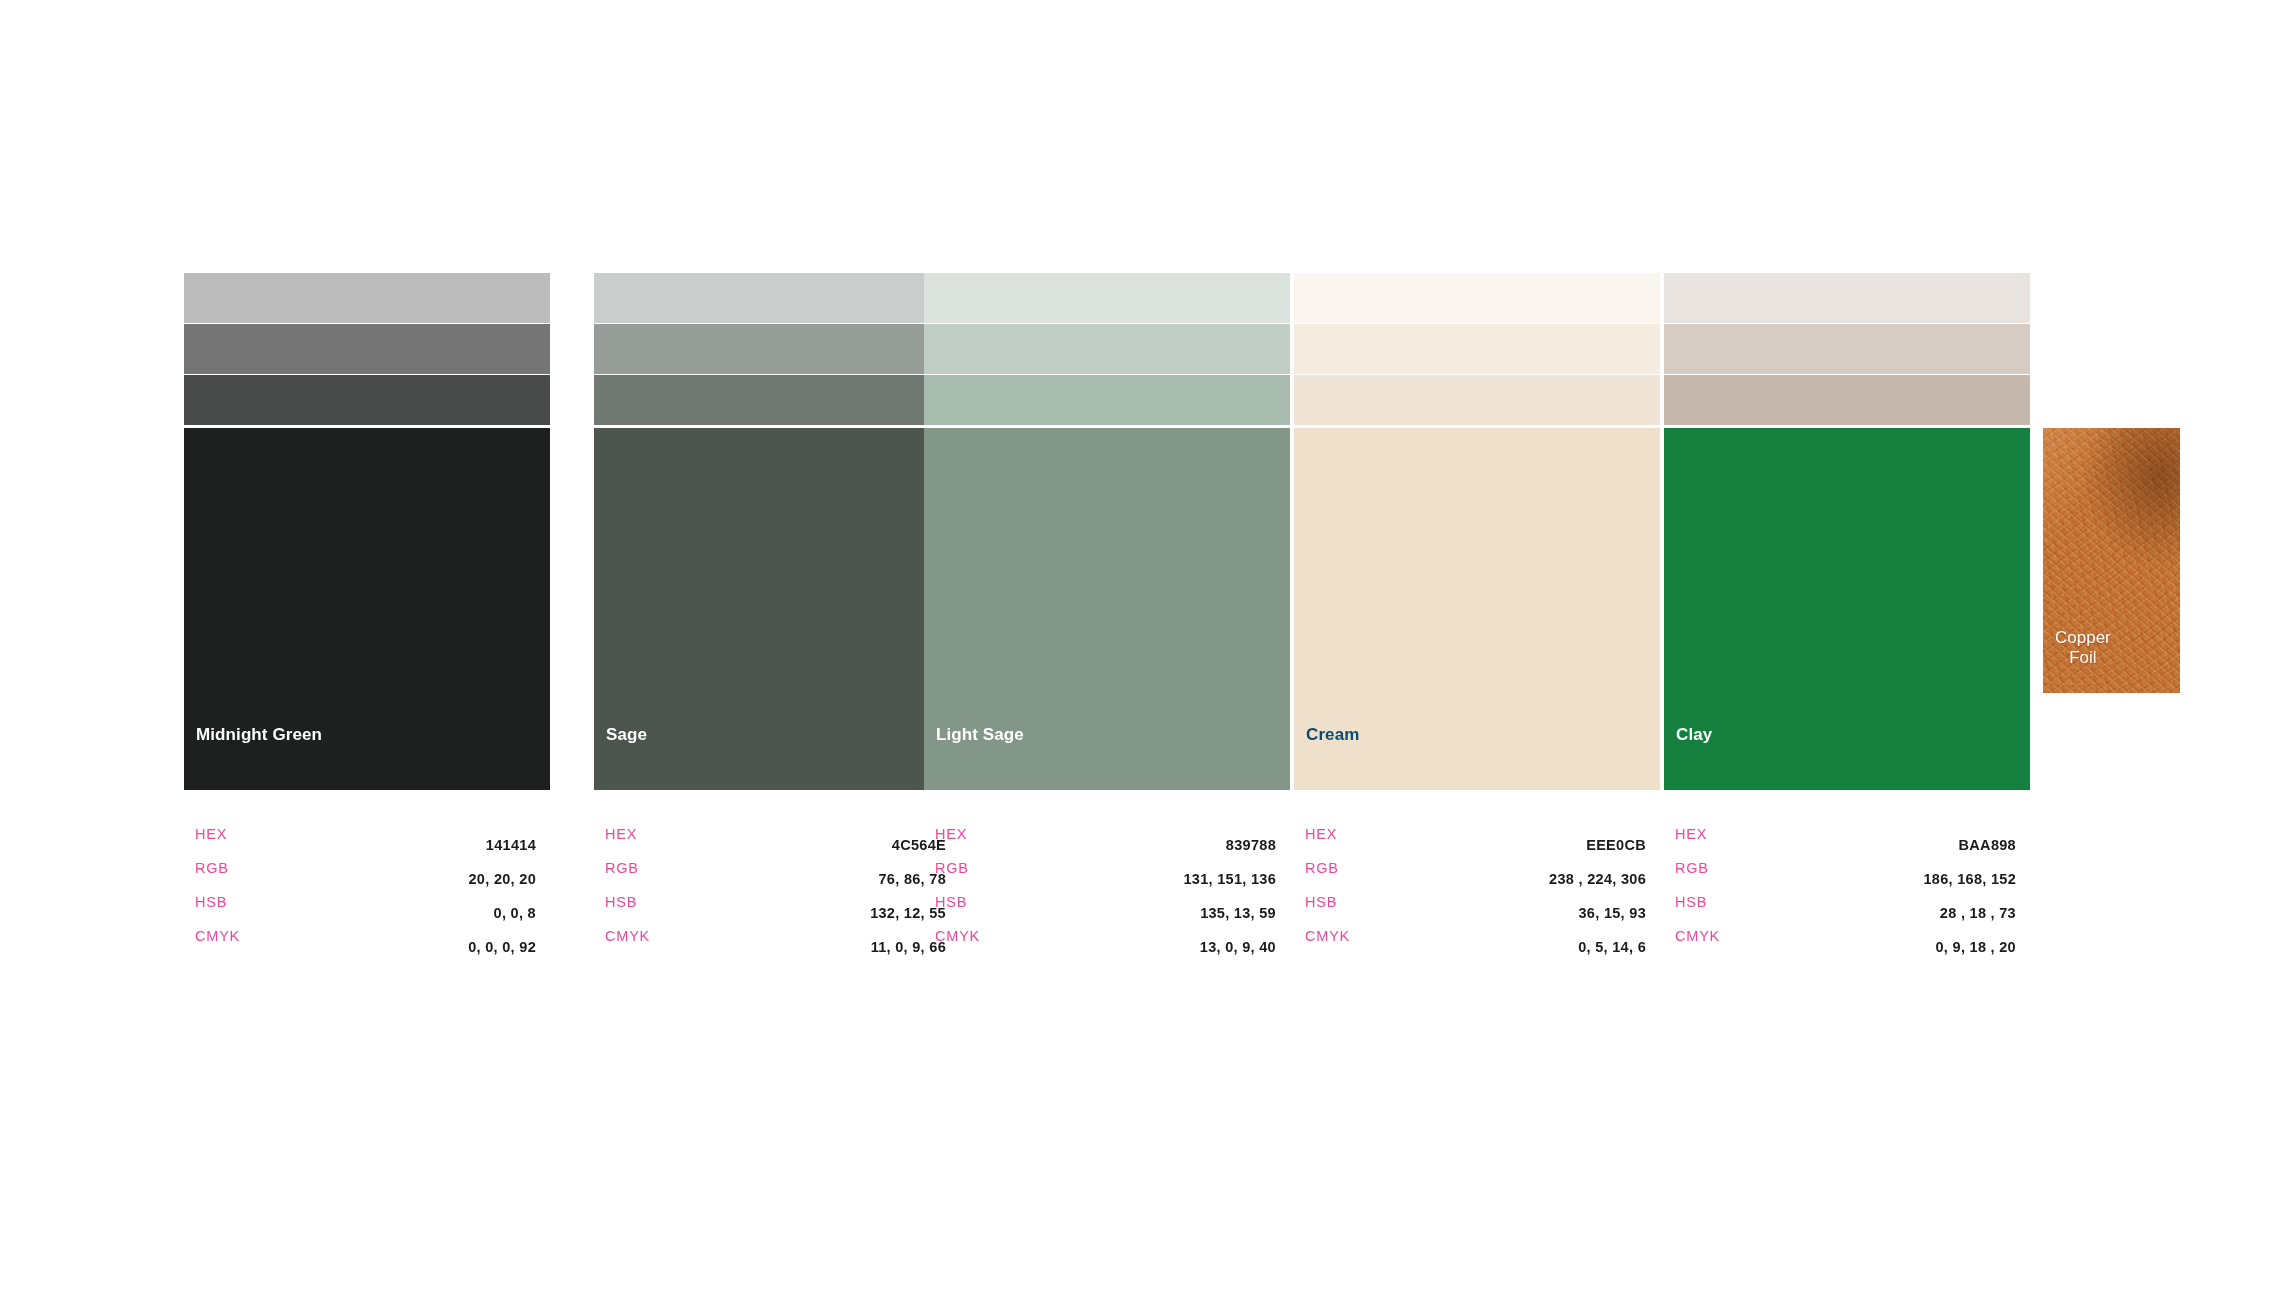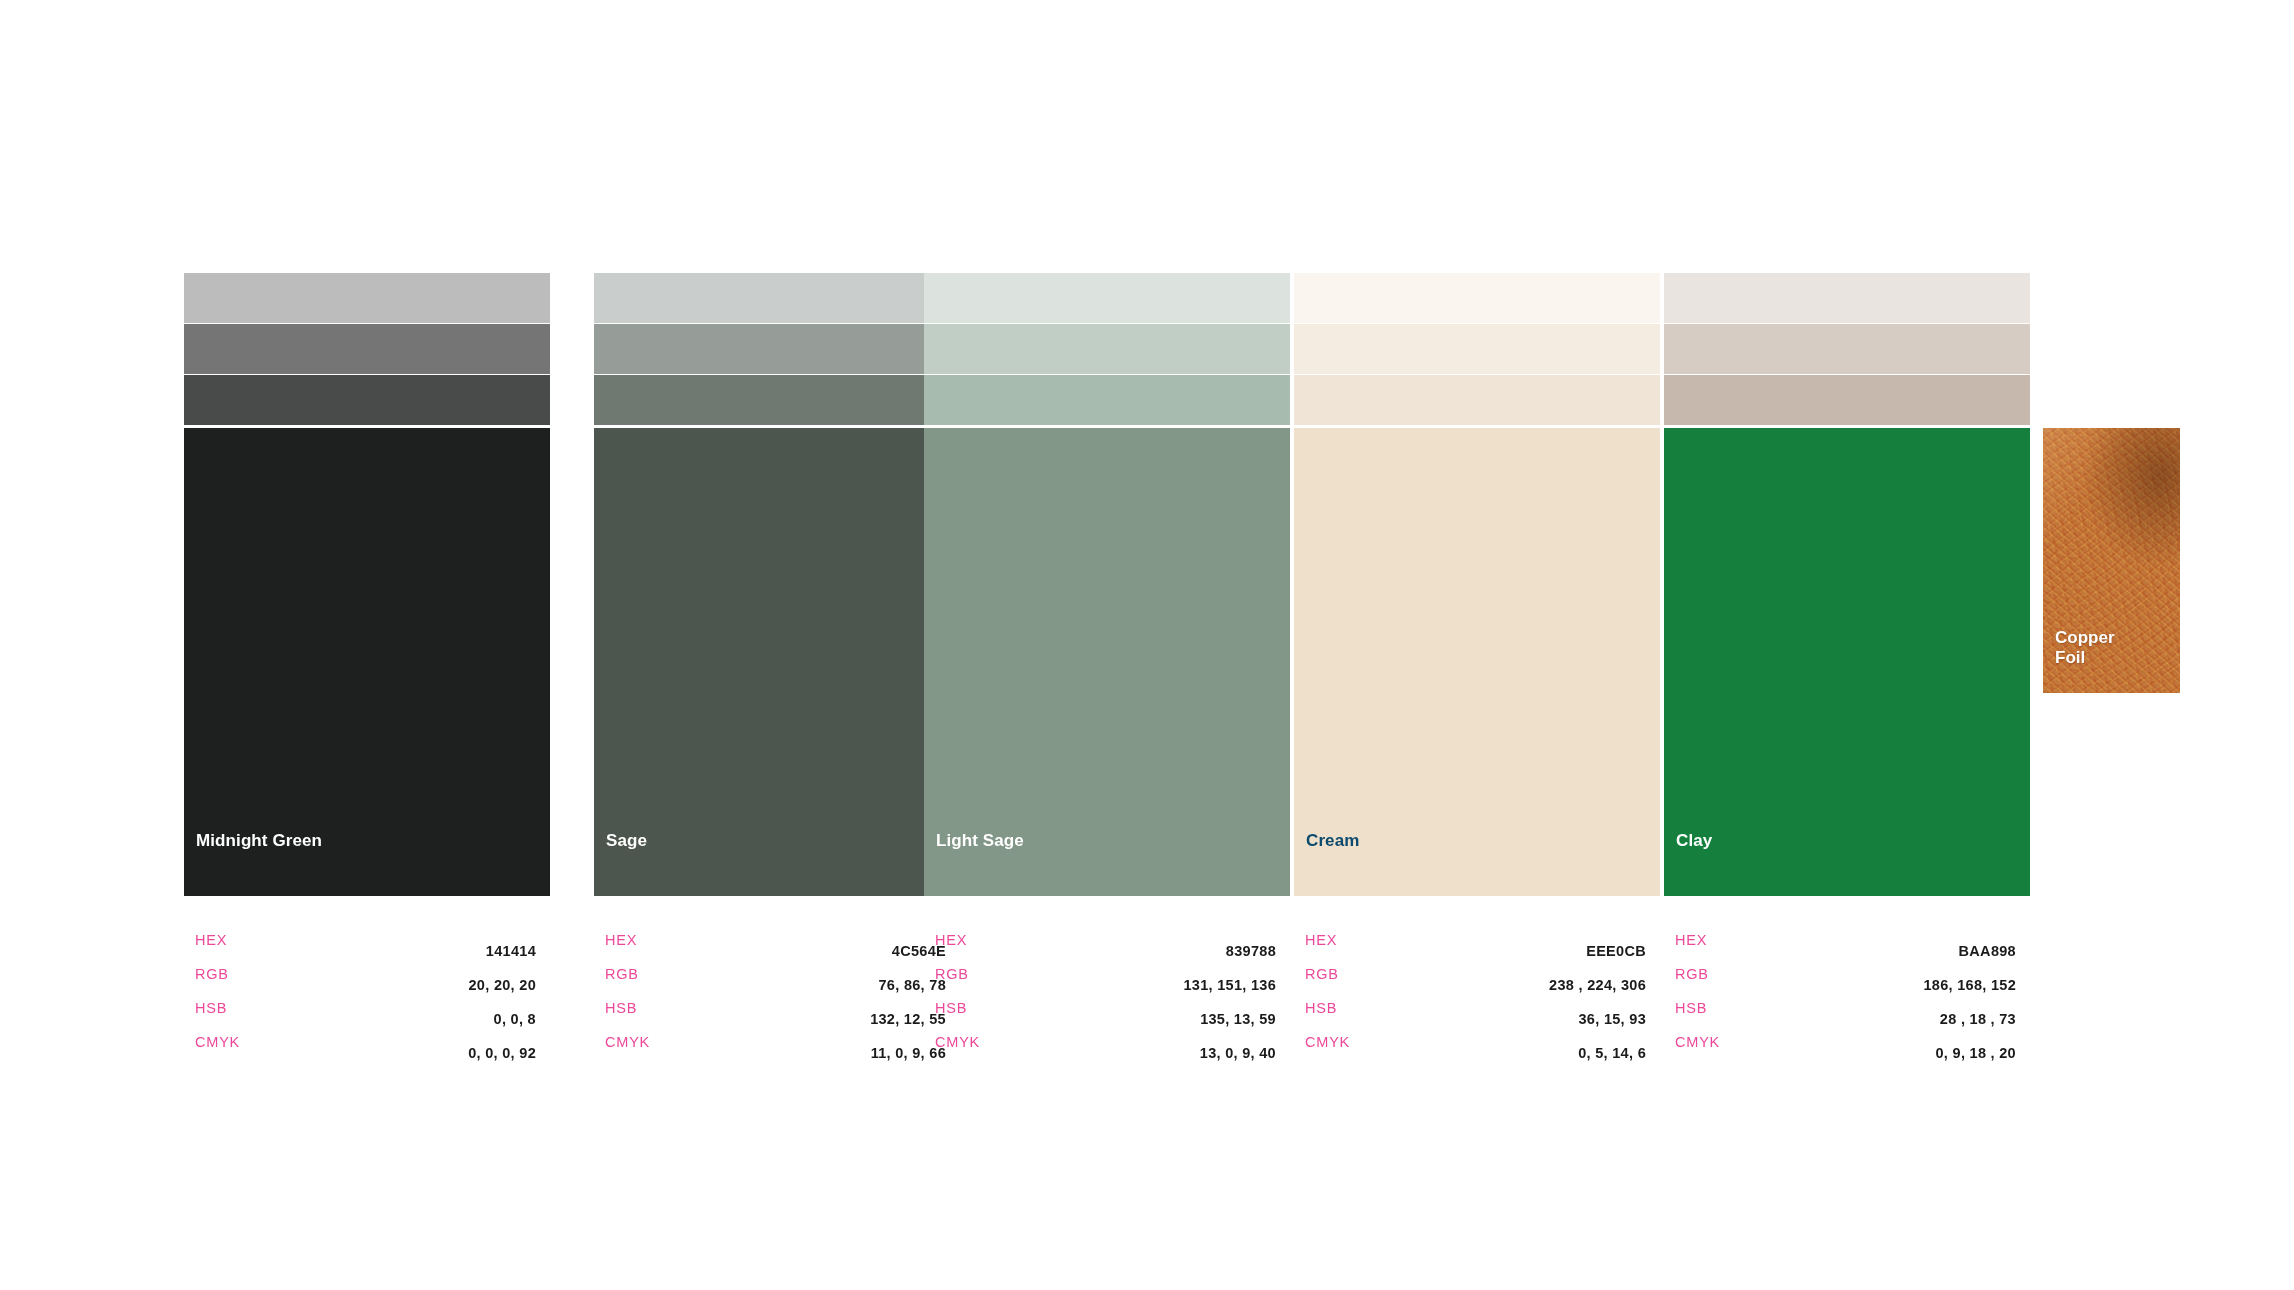--- a/index.html
+++ b/index.html
@@ -46,21 +46,21 @@
     height: 50px;
   }
   .tint-band[data-tint="0"] { top: 0px; }
   .tint-band[data-tint="1"] { top: 51px; }
   .tint-band[data-tint="2"] { top: 102px; }
 
   
   .main-swatch {
     position: relative;
     width: 366px;
-    height: 468px;
+    height: 362px;
     margin-top: 3px;
     overflow: hidden;
   }
   .swatch-name {
     position: absolute;
     left: 12px;
     bottom: 44px;
     font-size: 17px;
     font-weight: 700;
     letter-spacing: 0.1px;
@@ -172,25 +172,26 @@
     inset: 0;
     background:
       linear-gradient(125deg, rgba(255,205,145,0.22) 0%, rgba(0,0,0,0) 28%),
       radial-gradient(ellipse 80% 50% at 85% 18%, rgba(70,30,8,0.45) 0%, rgba(0,0,0,0) 70%);
   }
   .foil-name {
     position: absolute;
     left: 12px;
     bottom: 24px;
     font-size: 17px;
-    font-weight: 700;
+    font-weight: 400;
     line-height: 1.22;
     white-space: pre-line;
     color: #ffffff;
     text-shadow: 0 1px 2px rgba(80,35,8,0.45);
+    text-align: center;
   }
 </style>
 </head>
 <body>
 
 <div id="palette-board">
 
   <div class="swatch-col" data-col="0">
     <div class="tint-stack">
       <div class="tint-band" data-tint="0" style="background:#BCBCBC"></div>

